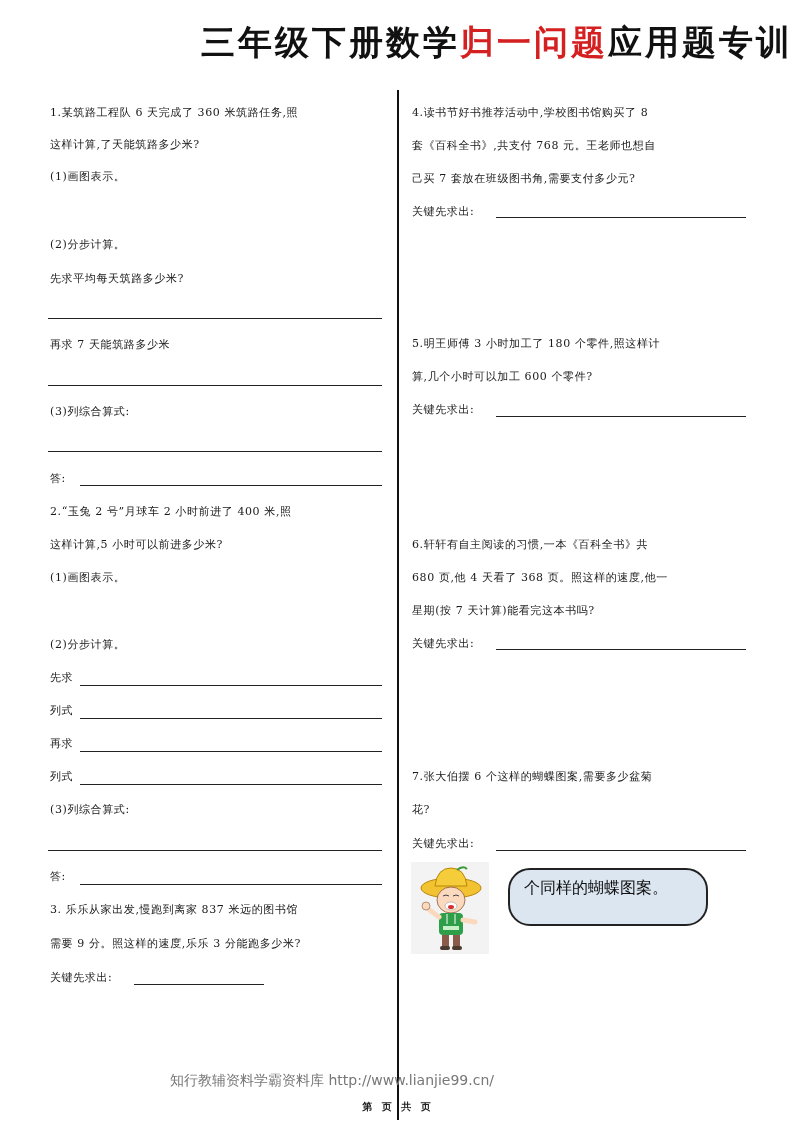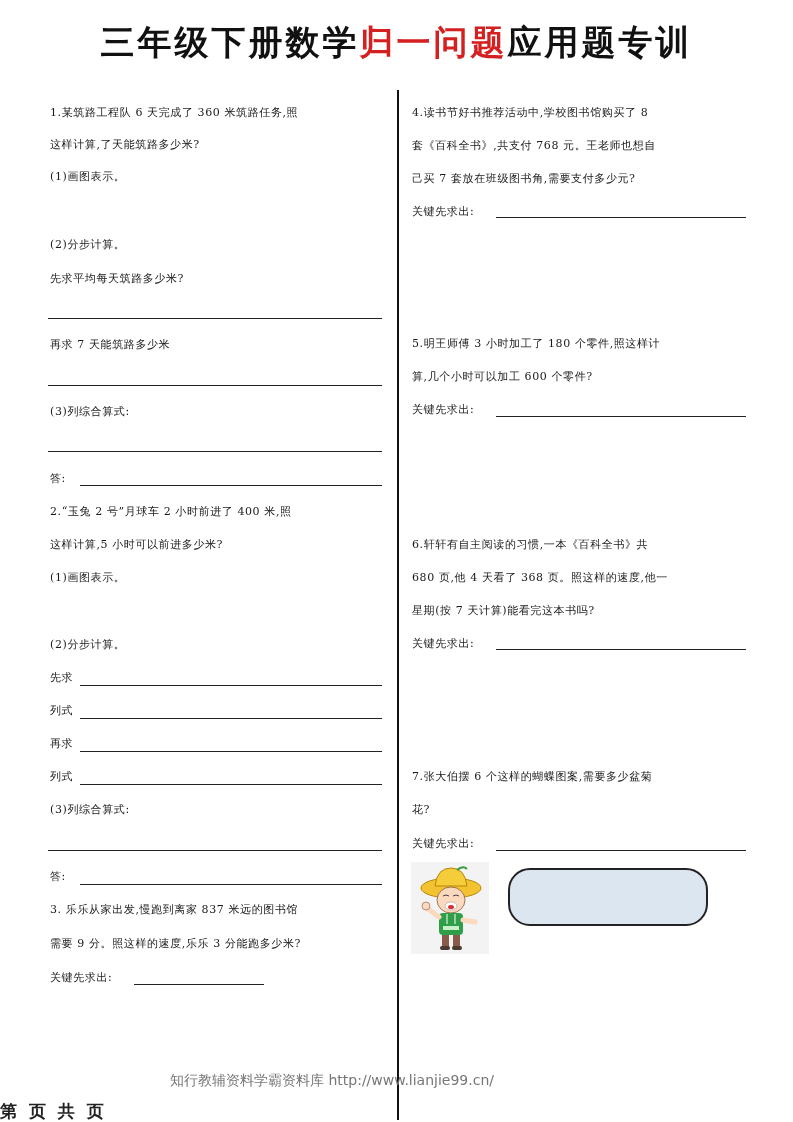--- a/index.html
+++ b/index.html
@@ -2,21 +2,21 @@
 <html><head>
   <meta charset="utf-8">
   <style>
     html, body { margin: 0; padding: 0; background: #ffffff; }
     body {
       width: 793px; height: 1122px; position: relative; overflow: hidden;
       font-family: "DejaVu Serif", "Liberation Serif", serif;
       color: #1a1a1a;
     }
     .title {
-      position: absolute; left: 0; top: 20px; width: 793px; text-align: center;
+      position: absolute; left: 0; top: 20px; width: 793px; text-align: right;
       font-family: "DejaVu Sans", sans-serif; font-weight: bold;
       font-size: 34px; letter-spacing: 3px; color: #111;
     }
     .title .red { color: #d42020; }
     .divider {
       position: absolute; left: 397px; top: 90px; width: 2px; height: 1030px; background: #111;
     }
     .col { position: absolute; top: 90px; }
     .col.left { left: 50px; width: 334px; }
     .col.right { left: 412px; width: 334px; }
@@ -25,22 +25,22 @@
       letter-spacing: 0.6px;
     }
     .rule {
       position: absolute; height: 1px; background: #222;
     }
     .footer-site {
       position: absolute; top: 1072px; left: 0; width: 664px; text-align: center;
       font-family: "DejaVu Sans", sans-serif; font-size: 14px; color: #777;
     }
     .footer-page {
-      position: absolute; top: 1100px; left: 0; width: 793px; 
-      font-family: "DejaVu Sans", sans-serif; font-size: 17px; font-weight: bold; color: #222;
+      position: absolute; top: 1100px; left: 0; width: 793px; text-align: center;
+      font-family: "DejaVu Sans", sans-serif; font-size: 10px; font-weight: bold; color: #222;
       word-spacing: 6px;
     }
     .farmer {
       position: absolute; left: 411px; top: 862px; width: 78px; height: 92px; background: #f3f3f3;
     }
     .bubble {
       position: absolute; left: 508px; top: 868px; width: 200px; height: 58px;
       background: #dce6f0; border: 2px solid #222; border-radius: 22px;
       font-family: "DejaVu Sans", sans-serif; font-size: 16px; line-height: 20px;
       padding: 8px 0 0 14px; box-sizing: border-box; color: #111;
@@ -154,16 +154,17 @@
     <path d="M52 58 L64 60" stroke="#fbd9bf" stroke-width="5" stroke-linecap="round"></path>
 
     <rect x="31" y="73" width="7" height="12" fill="#8a5a4a"></rect>
     <rect x="42" y="73" width="7" height="12" fill="#8a5a4a"></rect>
     <rect x="29" y="84" width="10" height="4" rx="2" fill="#4a3a30"></rect>
     <rect x="41" y="84" width="10" height="4" rx="2" fill="#4a3a30"></rect>
   </svg>
 </div>
 
 <div class="bubble">
+  <div>个同样的蝴蝶图案。</div>
 </div>
 
 <div class="footer-site">知行教辅资料学霸资料库 http://www.lianjie99.cn/</div>
 <div class="footer-page">第 页 共 页</div>
 
 </body></html>

